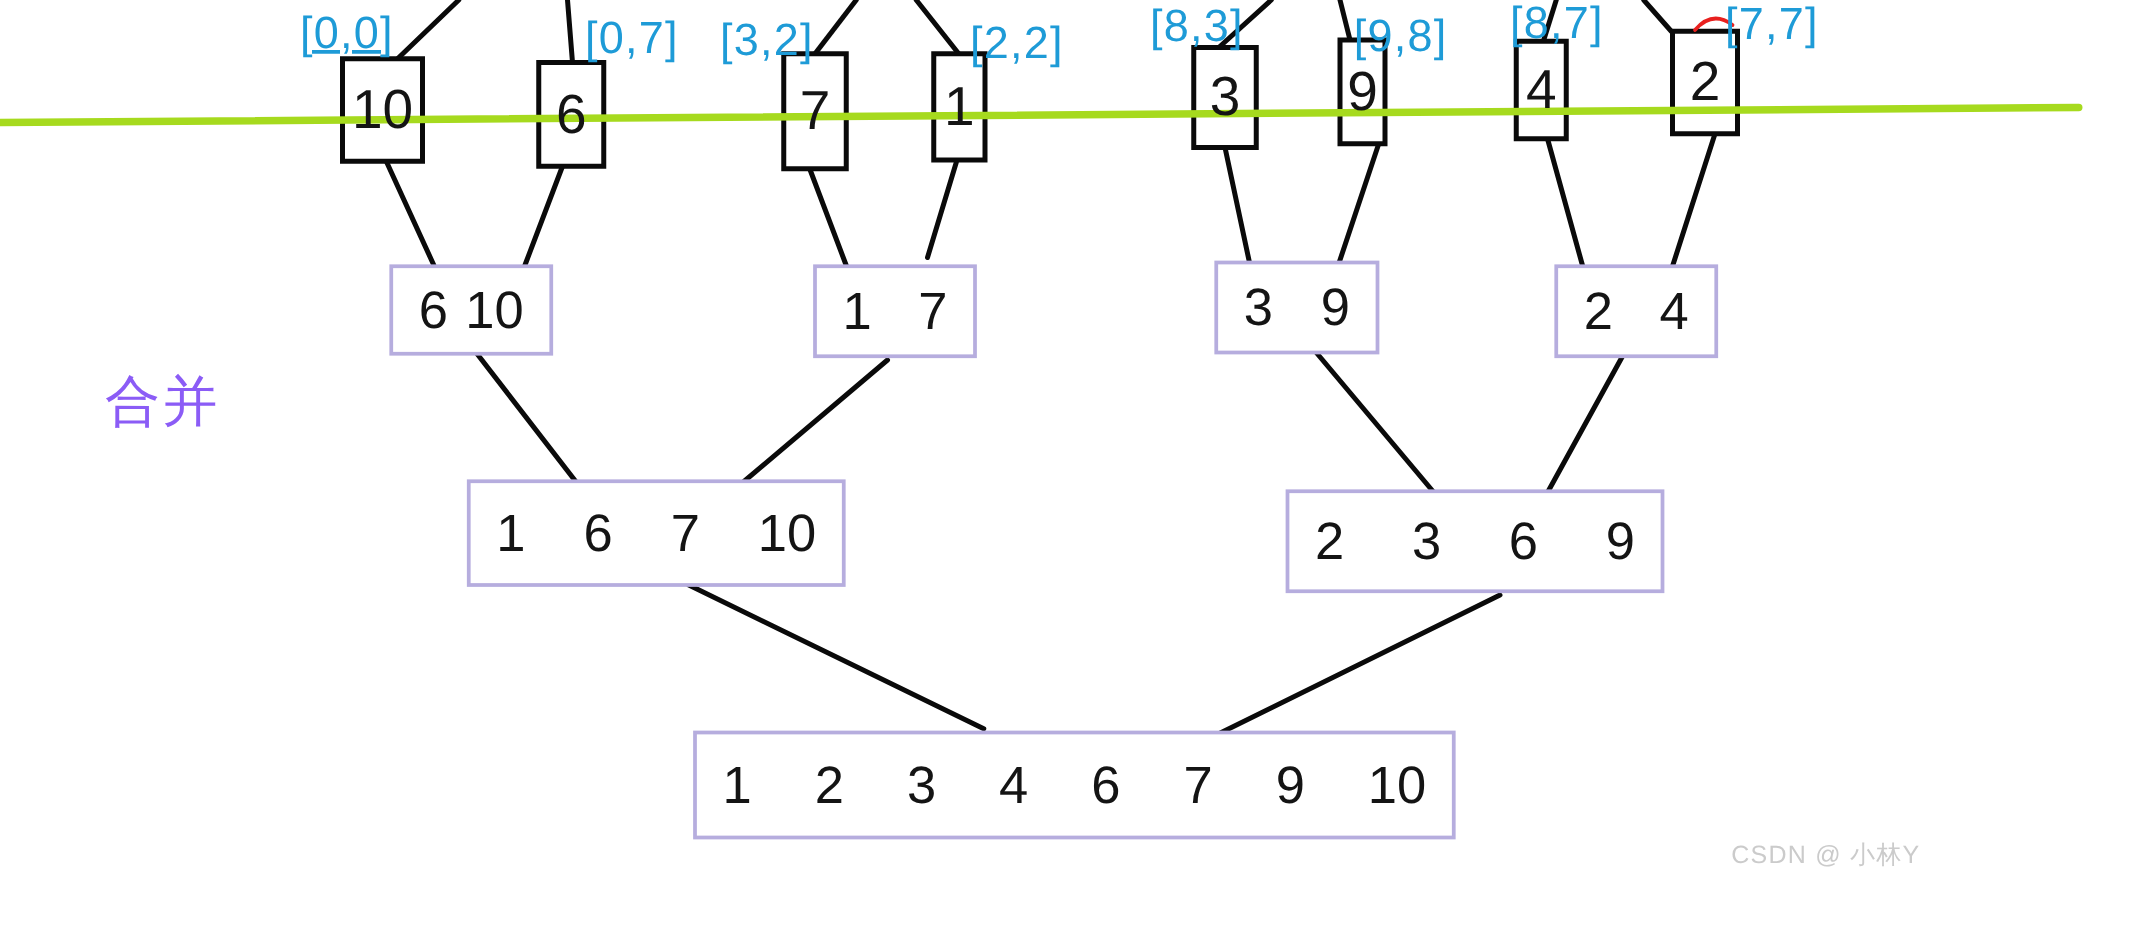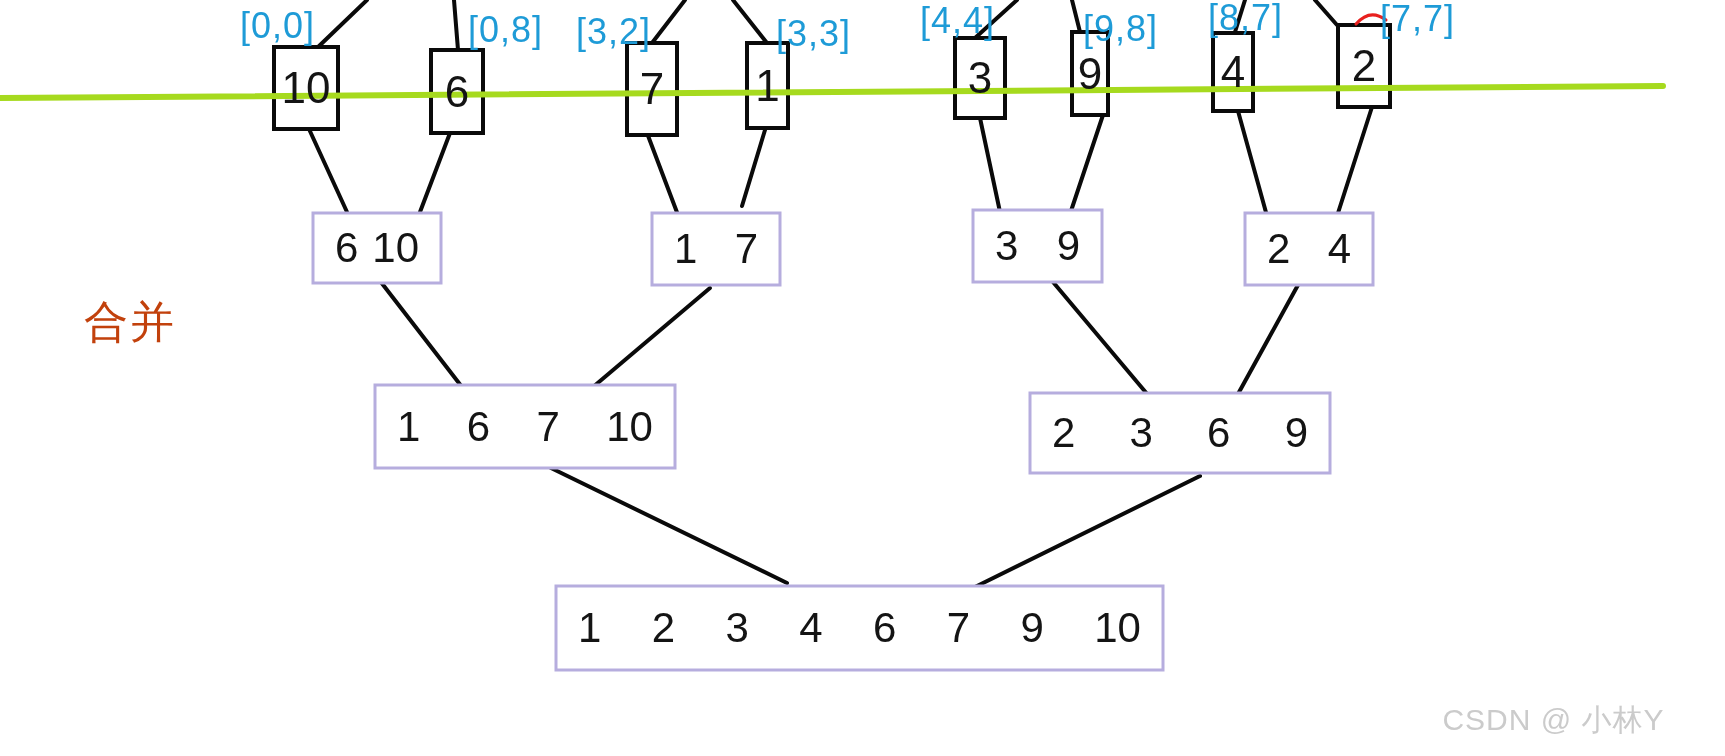--- a/index.html
+++ b/index.html
@@ -17,22 +17,22 @@
     position:absolute;display:flex;align-items:center;justify-content:space-between;
     box-sizing:border-box;padding:0 22px;font-size:42px;color:#141414;line-height:1;
   }
   .range-label{
     position:absolute;font-size:36px;line-height:1;white-space:nowrap;letter-spacing:1px;
   }
   .merge-label{
     position:absolute;left:84px;top:300px;font-size:44px;line-height:1;letter-spacing:2px;
   }
   .watermark{
-    position:absolute;left:1385px;top:702px;width:337px;text-align:center;
-    font-size:30px;line-height:1.2;color:#cbcbcb;text-shadow:-1px -1px 0 #ffffff;
+    position:absolute;left:1385px;top:672px;width:337px;text-align:left;
+    font-size:20px;line-height:1.2;color:#cbcbcb;text-shadow:-1px -1px 0 #ffffff;
     letter-spacing:1px;
   }
 </style>
 </head>
 <body>
 
 <div class="stage">
   <svg id="diagram-svg" width="1725" height="756" viewBox="0 0 1725 756">
       <line x1="317" y1="48" x2="367" y2="0" stroke="#0a0a0a" stroke-width="4" stroke-linecap="round"></line>
       <line x1="458" y1="50" x2="454" y2="0" stroke="#0a0a0a" stroke-width="4" stroke-linecap="round"></line>
@@ -69,29 +69,29 @@
       <rect x="973" y="210" width="129" height="72" fill="#ffffff" stroke="#b6adde" stroke-width="3"></rect>
       <rect x="1245" y="213" width="128" height="72" fill="#ffffff" stroke="#b6adde" stroke-width="3"></rect>
       <rect x="375" y="385" width="300" height="83" fill="#ffffff" stroke="#b6adde" stroke-width="3"></rect>
       <rect x="1030" y="393" width="300" height="80" fill="#ffffff" stroke="#b6adde" stroke-width="3"></rect>
       <rect x="556" y="586" width="607" height="84" fill="#ffffff" stroke="#b6adde" stroke-width="3"></rect>
       <line x1="0" y1="98" x2="1663" y2="86" stroke="#a6da1e" stroke-width="6" stroke-linecap="round"></line>
       <path d="M 1356 24 Q 1370 8 1386 20" fill="none" stroke="#e8201e" stroke-width="3" stroke-linecap="round"></path>
     </svg>
   <div class="layer" id="text-layer">
       <div class="leaf-value" style="left: 274px; top: 47px; width: 64px; height: 82px;">10</div>
-      <div class="range-label" style="color: rgb(30, 155, 215); left: 240px; top: 8px;">[0,0]</div>
+      <div class="range-label" style="color: rgb(30, 155, 215); left: 240px; top: 8px; text-decoration: underline;">[0,0]</div>
       <div class="leaf-value" style="left: 431px; top: 50px; width: 52px; height: 83px;">6</div>
-      <div class="range-label" style="color: rgb(30, 155, 215); left: 468px; top: 12px;">[0,8]</div>
+      <div class="range-label" style="color: rgb(30, 155, 215); left: 468px; top: 12px;">[0,7]</div>
       <div class="leaf-value" style="left: 627px; top: 43px; width: 50px; height: 92px;">7</div>
       <div class="range-label" style="color: rgb(30, 155, 215); left: 576px; top: 14px;">[3,2]</div>
       <div class="leaf-value" style="left: 747px; top: 43px; width: 41px; height: 85px;">1</div>
-      <div class="range-label" style="color: rgb(30, 155, 215); left: 776px; top: 16px;">[3,3]</div>
+      <div class="range-label" style="color: rgb(30, 155, 215); left: 776px; top: 16px;">[2,2]</div>
       <div class="leaf-value" style="left: 955px; top: 38px; width: 50px; height: 80px;">3</div>
-      <div class="range-label" style="color: rgb(30, 155, 215); left: 920px; top: 3px;">[4,4]</div>
+      <div class="range-label" style="color: rgb(30, 155, 215); left: 920px; top: 3px;">[8,3]</div>
       <div class="leaf-value" style="left: 1072px; top: 32px; width: 36px; height: 83px;">9</div>
       <div class="range-label" style="color: rgb(30, 155, 215); left: 1083px; top: 11px;">[9,8]</div>
       <div class="leaf-value" style="left: 1213px; top: 33px; width: 40px; height: 78px;">4</div>
       <div class="range-label" style="color: rgb(30, 155, 215); left: 1208px; top: 0px;">[8,7]</div>
       <div class="leaf-value" style="left: 1338px; top: 25px; width: 52px; height: 82px;">2</div>
       <div class="range-label" style="color: rgb(30, 155, 215); left: 1380px; top: 1px; text-align: right;">[7,7]</div>
       <div class="merge-values" style="left: 313px; top: 213px; width: 128px; height: 70px;">
         <span>6</span>
         <span>10</span>
       </div>
@@ -123,15 +123,15 @@
         <span>1</span>
         <span>2</span>
         <span>3</span>
         <span>4</span>
         <span>6</span>
         <span>7</span>
         <span>9</span>
         <span>10</span>
       </div>
     </div>
-  <div class="merge-label" style="color: #c2410c;">合并</div>
+  <div class="merge-label" style="color: #8b5cf6;">合并</div>
   <div class="watermark" style="color: rgb(203, 203, 203);">CSDN @ 小林Y</div>
 </div>
 
 </body></html>

